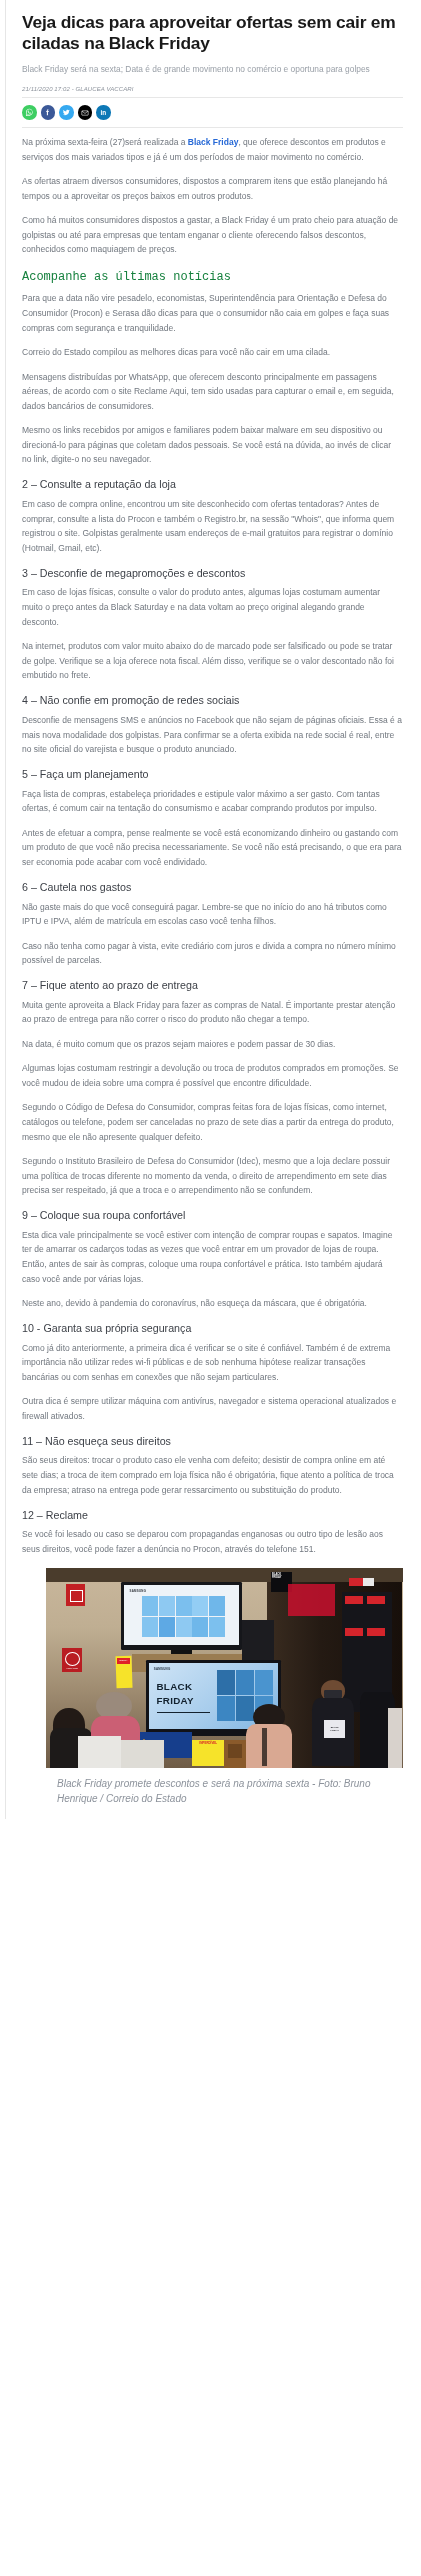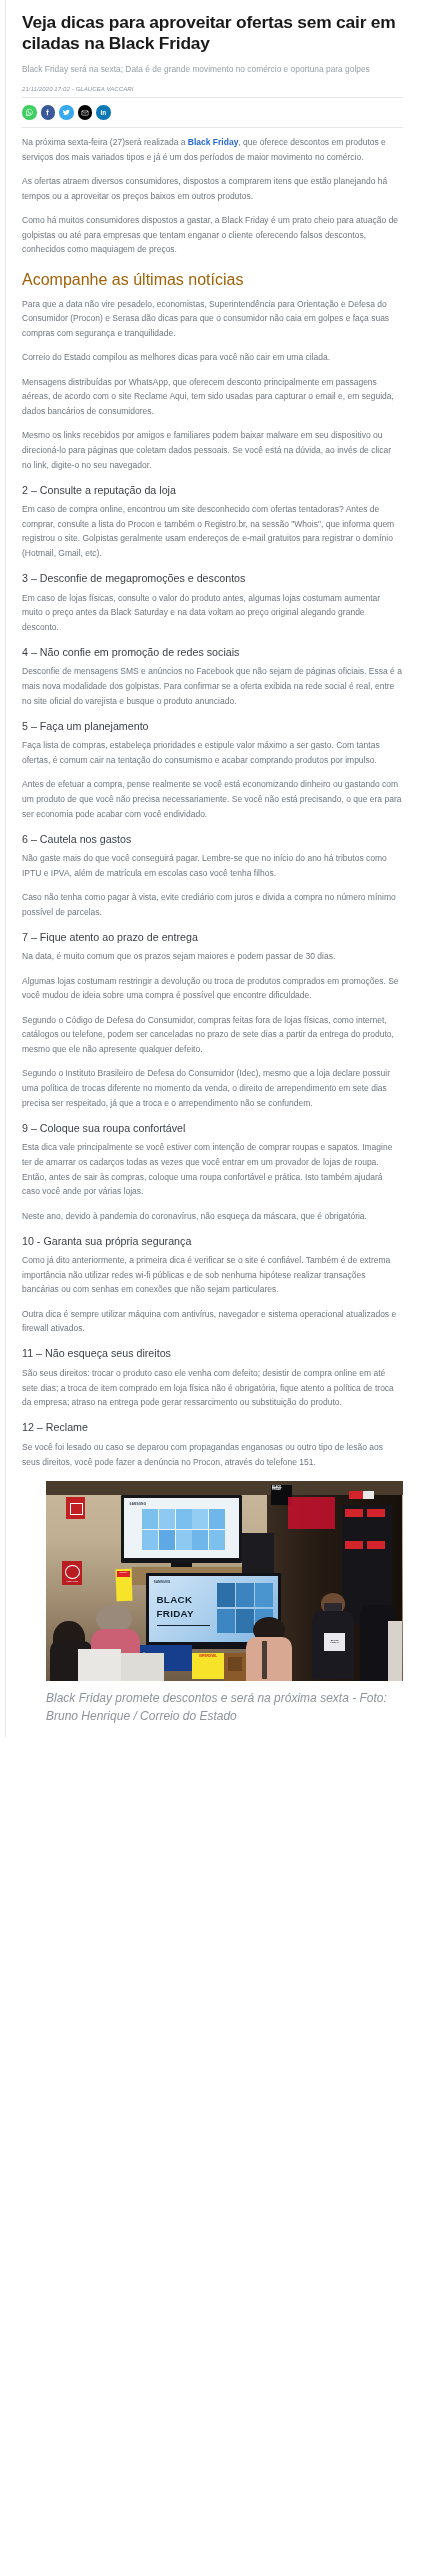--- a/index.html
+++ b/index.html
@@ -105,25 +105,26 @@
   }
   .body-text p:last-child { margin-bottom: 0; }
 
   a.inline-link {
     color: #2668d6;
     font-weight: bold;
     text-decoration: none;
   }
 
   h2.blue-heading {
-    font-size: 16px;
+    font-size: 12px;
     line-height: 1.3;
     font-weight: normal;
-    color: #a16207;
+    color: #15803d;
     margin: 12.7px 0 6.4px 0;
+    font-family: Liberation Mono, monospace;
   }
 
   h2.section-heading {
     font-size: 12px;
     line-height: 1.3;
     font-weight: normal;
     color: #3b3f46;
     margin: 11.6px 0 4.6px 0;
   }
 
@@ -141,25 +142,25 @@
   }
   .photo {
     width: 100%;
     height: 200px;
     position: relative;
     overflow: hidden;
     background: #2a2018;
   }
   .photo * { position: absolute; }
   .caption {
-    font-size: 12px;
+    font-size: 10px;
     font-style: italic;
     line-height: 1.5;
     color: #8d939c;
-    margin: 8px 0 0 0;
+    margin: 8px 0 0 11px;
   }
 </style>
 </head>
 <body>
 
 <div class="page">
   <div class="article">
 
     <h1 class="headline">Veja dicas para aproveitar ofertas sem cair em ciladas na Black Friday</h1>
 
@@ -214,33 +215,35 @@
 
 
       <p>Mensagens distribuídas por WhatsApp, que oferecem desconto principalmente em passagens aéreas, de acordo com o site Reclame Aqui, tem sido usadas para capturar o email e, em seguida, dados bancários de consumidores.</p>
       <p>Mesmo os links recebidos por amigos e familiares podem baixar malware em seu dispositivo ou direcioná-lo para páginas que coletam dados pessoais. Se você está na dúvida, ao invés de clicar no link, digite-o no seu navegador.</p>
 
       <h3 class="tip-heading">2 – Consulte a reputação da loja</h3>
       <p>Em caso de compra online, encontrou um site desconhecido com ofertas tentadoras? Antes de comprar, consulte a lista do Procon e também o Registro.br, na sessão "Whois", que informa quem registrou o site. Golpistas geralmente usam endereços de e-mail gratuitos para registrar o domínio (Hotmail, Gmail, etc).</p>
 
       <h3 class="tip-heading">3 – Desconfie de megapromoções e descontos</h3>
       <p>Em caso de lojas físicas, consulte o valor do produto antes, algumas lojas costumam aumentar muito o preço antes da Black Saturday e na data voltam ao preço original alegando grande desconto.</p>
+      <p>Na internet, produtos com valor muito abaixo do de marcado pode ser falsificado ou pode se tratar de golpe. Verifique se a loja oferece nota fiscal. Além disso, verifique se o valor descontado não foi embutido no frete.</p>
 
       <h3 class="tip-heading">4 – Não confie em promoção de redes sociais</h3>
       <p>Desconfie de mensagens SMS e anúncios no Facebook que não sejam de páginas oficiais. Essa é a mais nova modalidade dos golpistas. Para confirmar se a oferta exibida na rede social é real, entre no site oficial do varejista e busque o produto anunciado.</p>
 
       <h3 class="tip-heading">5 – Faça um planejamento</h3>
       <p>Faça lista de compras, estabeleça prioridades e estipule valor máximo a ser gasto. Com tantas ofertas, é comum cair na tentação do consumismo e acabar comprando produtos por impulso.</p>
       <p>Antes de efetuar a compra, pense realmente se você está economizando dinheiro ou gastando com um produto de que você não precisa necessariamente. Se você não está precisando, o que era para ser economia pode acabar com você endividado.</p>
 
       <h3 class="tip-heading">6 – Cautela nos gastos</h3>
       <p>Não gaste mais do que você conseguirá pagar. Lembre-se que no início do ano há tributos como IPTU e IPVA, além de matrícula em escolas caso você tenha filhos.</p>
       <p>Caso não tenha como pagar à vista, evite crediário com juros e divida a compra no número mínimo possível de parcelas.</p>
 
       <h3 class="tip-heading">7 – Fique atento ao prazo de entrega</h3>
+      <p>Muita gente aproveita a Black Friday para fazer as compras de Natal. É importante prestar atenção ao prazo de entrega para não correr o risco do produto não chegar a tempo.</p>
       <p>Na data, é muito comum que os prazos sejam maiores e podem passar de 30 dias.</p>
 
       <p>Algumas lojas costumam restringir a devolução ou troca de produtos comprados em promoções. Se você mudou de ideia sobre uma compra é possível que encontre dificuldade.</p>
       <p>Segundo o Código de Defesa do Consumidor, compras feitas fora de lojas físicas, como internet, catálogos ou telefone, podem ser canceladas no prazo de sete dias a partir da entrega do produto, mesmo que ele não apresente qualquer defeito.</p>
       <p>Segundo o Instituto Brasileiro de Defesa do Consumidor (Idec), mesmo que a loja declare possuir uma política de trocas diferente no momento da venda, o direito de arrependimento em sete dias precisa ser respeitado, já que a troca e o arrependimento não se confundem.</p>
 
       <h3 class="tip-heading">9 – Coloque sua roupa confortável</h3>
       <p>Esta dica vale principalmente se você estiver com intenção de comprar roupas e sapatos. Imagine ter de amarrar os cadarços todas as vezes que você entrar em um provador de lojas de roupa. Então, antes de sair às compras, coloque uma roupa confortável e prática. Isto também ajudará caso você ande por várias lojas.</p>
       <p>Neste ano, devido à pandemia do coronavírus, não esqueça da máscara, que é obrigatória.</p>
 

